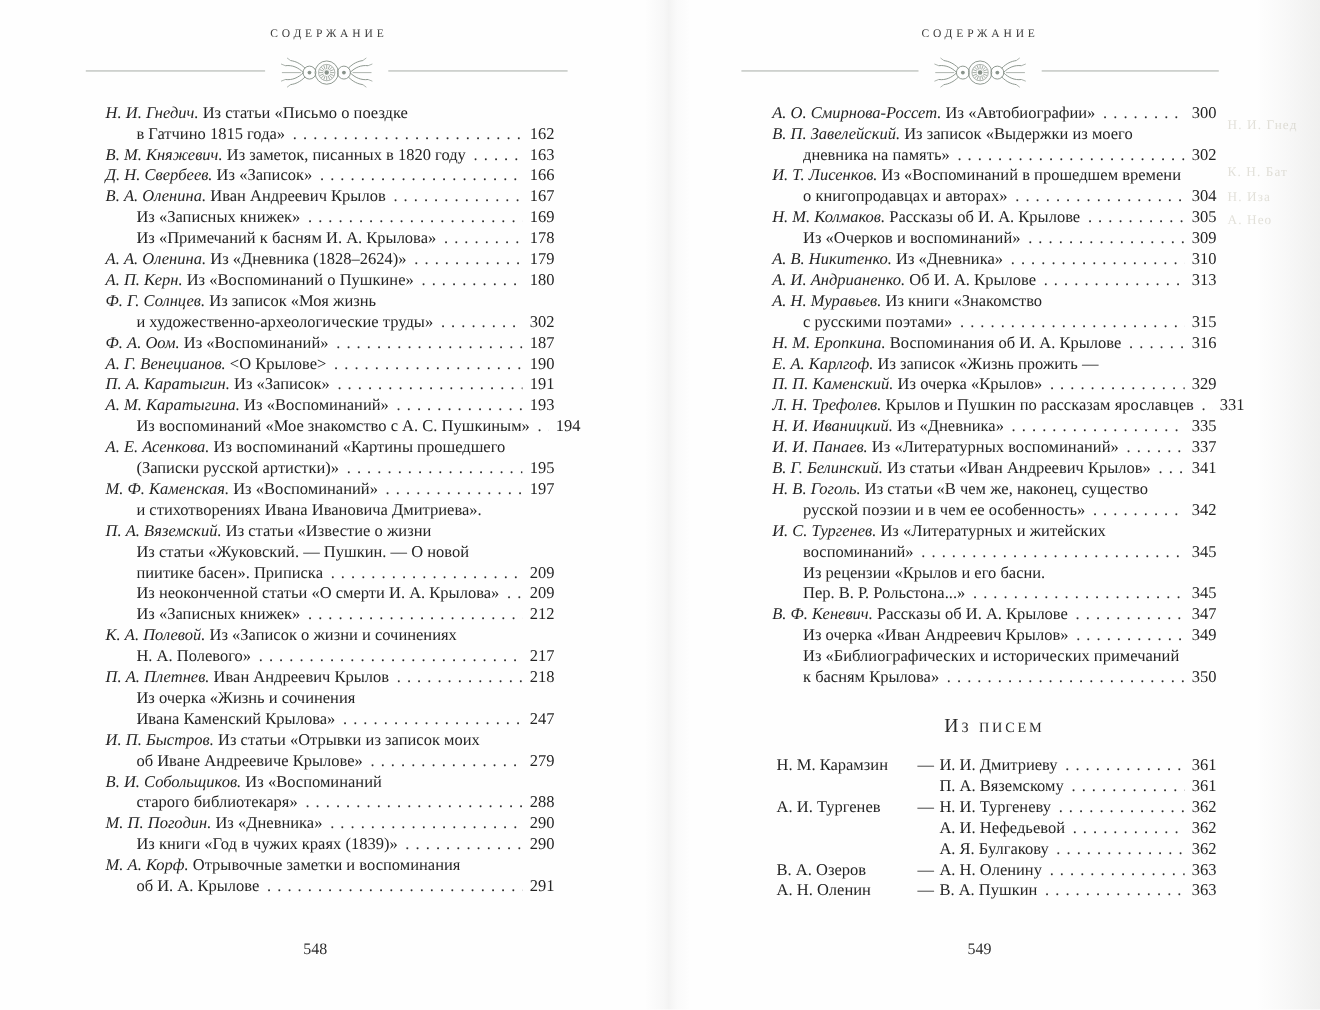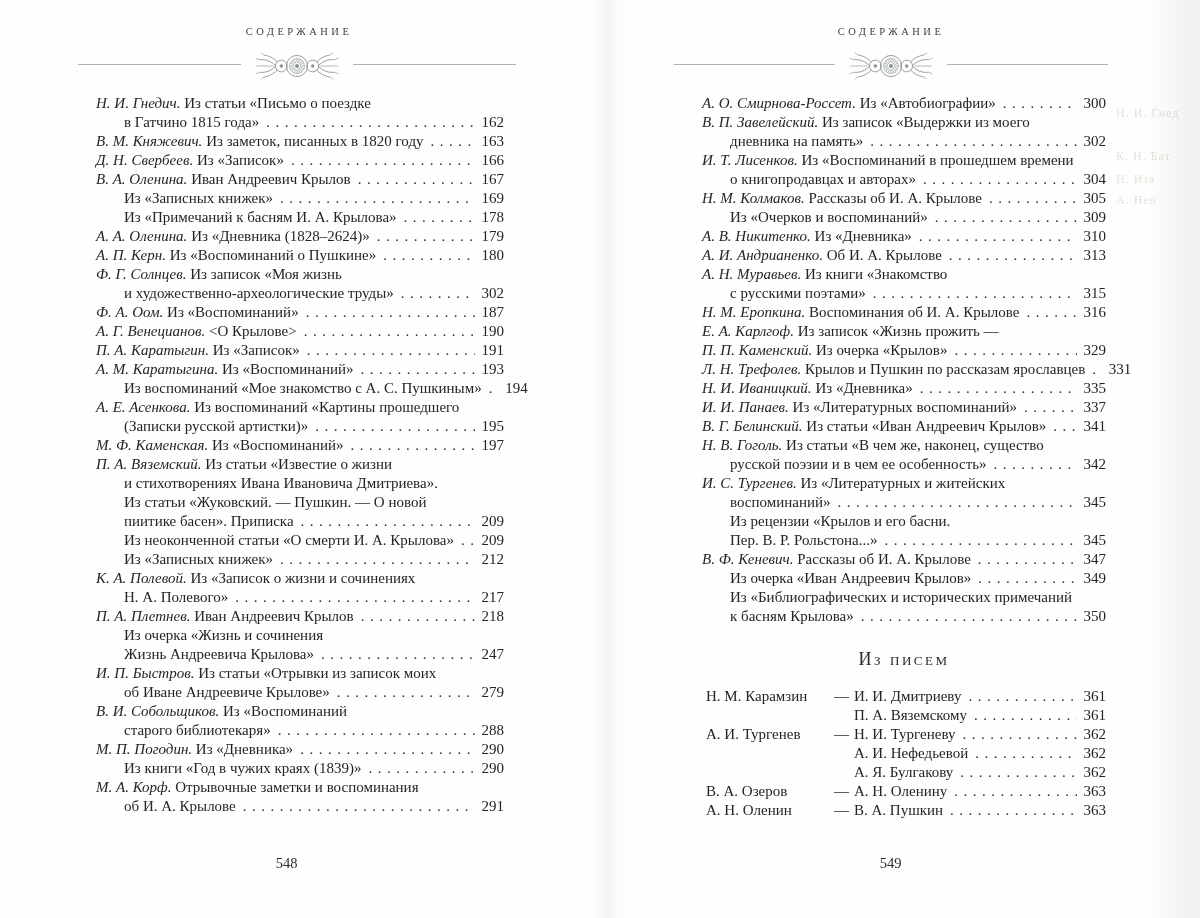--- a/index.html
+++ b/index.html
@@ -208,27 +208,27 @@
         <div class="toc-line indent">
           <span class="toc-text"><span>(Записки русской артистки)»</span></span>
           <span class="leader"></span>
           <span class="toc-page">195</span>
         </div>
         <div class="toc-line">
           <span class="toc-text"><span class="author">М. Ф. Каменская. </span><span>Из «Воспоминаний»</span></span>
           <span class="leader"></span>
           <span class="toc-page">197</span>
         </div>
+        <div class="toc-line indent">
+          <span class="toc-text"><span>и стихотворениях Ивана Ивановича Дмитриева».</span></span>
+        </div>
         <div class="toc-line">
           <span class="toc-text"><span class="author">П. А. Вяземский. </span><span>Из статьи «Известие о жизни</span></span>
         </div>
         <div class="toc-line indent">
-          <span class="toc-text"><span>и стихотворениях Ивана Ивановича Дмитриева».</span></span>
-        </div>
-        <div class="toc-line indent">
           <span class="toc-text"><span>Из статьи «Жуковский. — Пушкин. — О новой</span></span>
         </div>
         <div class="toc-line indent">
           <span class="toc-text"><span>пиитике басен». Приписка</span></span>
           <span class="leader"></span>
           <span class="toc-page">209</span>
         </div>
         <div class="toc-line indent">
           <span class="toc-text"><span>Из неоконченной статьи «О смерти И. А. Крылова»</span></span>
           <span class="leader"></span>
@@ -249,21 +249,21 @@
         </div>
         <div class="toc-line">
           <span class="toc-text"><span class="author">П. А. Плетнев. </span><span>Иван Андреевич Крылов</span></span>
           <span class="leader"></span>
           <span class="toc-page">218</span>
         </div>
         <div class="toc-line indent">
           <span class="toc-text"><span>Из очерка «Жизнь и сочинения</span></span>
         </div>
         <div class="toc-line indent">
-          <span class="toc-text"><span>Жизнь Андреевича Крылова»</span></span>
+          <span class="toc-text"><span>Ивана Каменский Крылова»</span></span>
           <span class="leader"></span>
           <span class="toc-page">247</span>
         </div>
         <div class="toc-line">
           <span class="toc-text"><span class="author">И. П. Быстров. </span><span>Из статьи «Отрывки из записок моих</span></span>
         </div>
         <div class="toc-line indent">
           <span class="toc-text"><span>об Иване Андреевиче Крылове»</span></span>
           <span class="leader"></span>
           <span class="toc-page">279</span>

